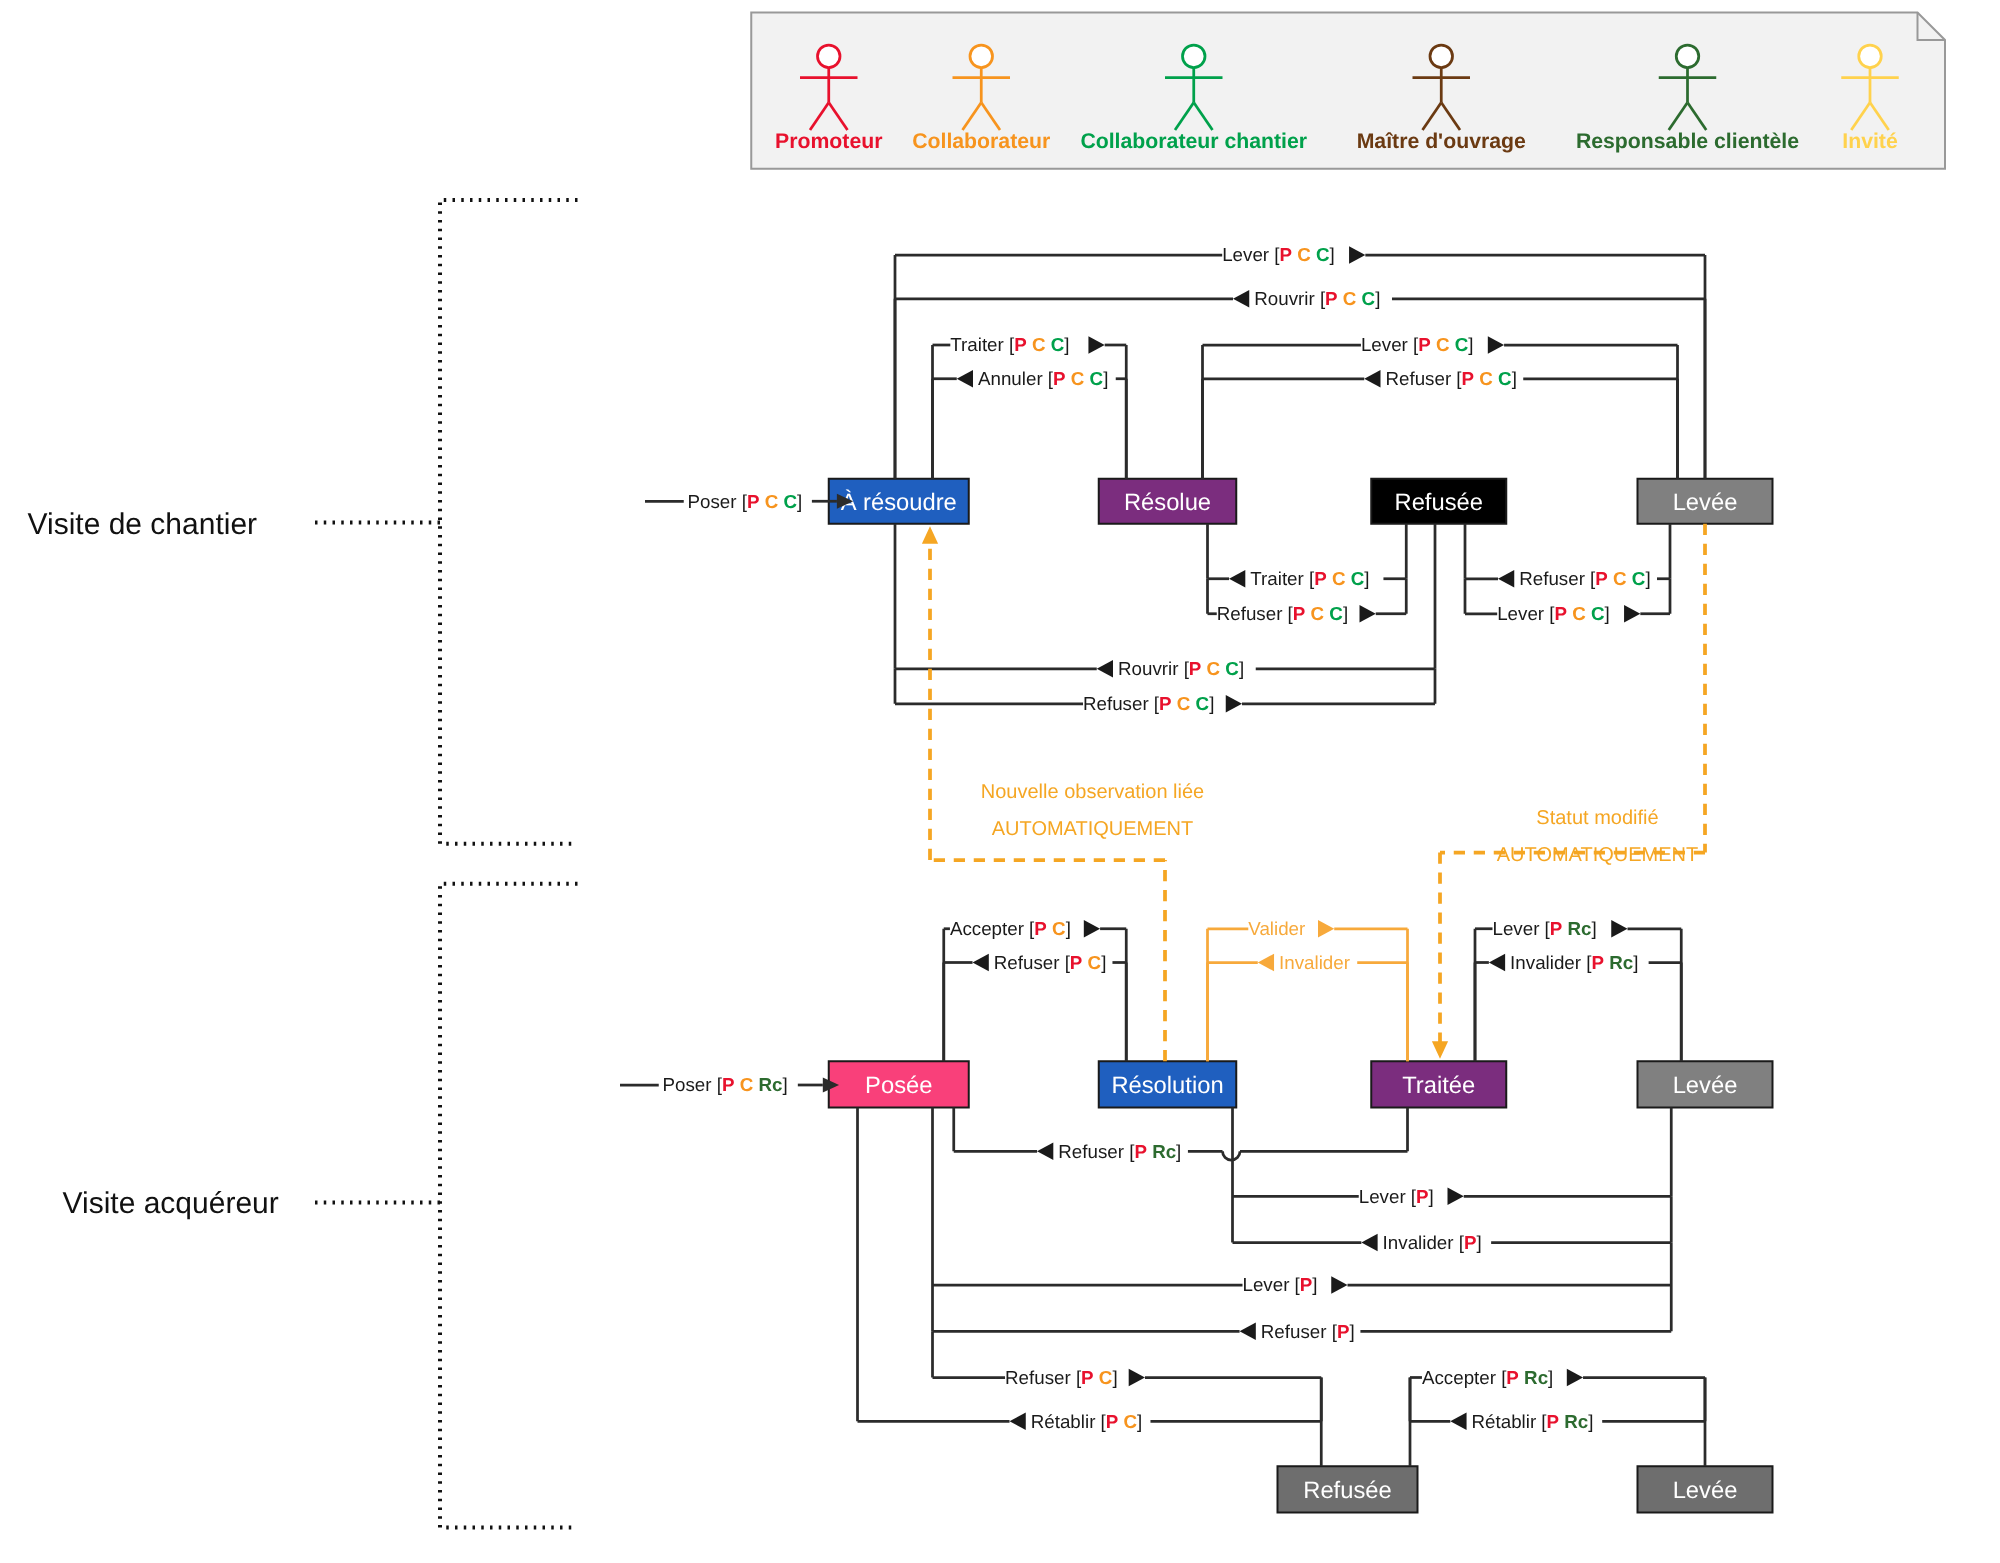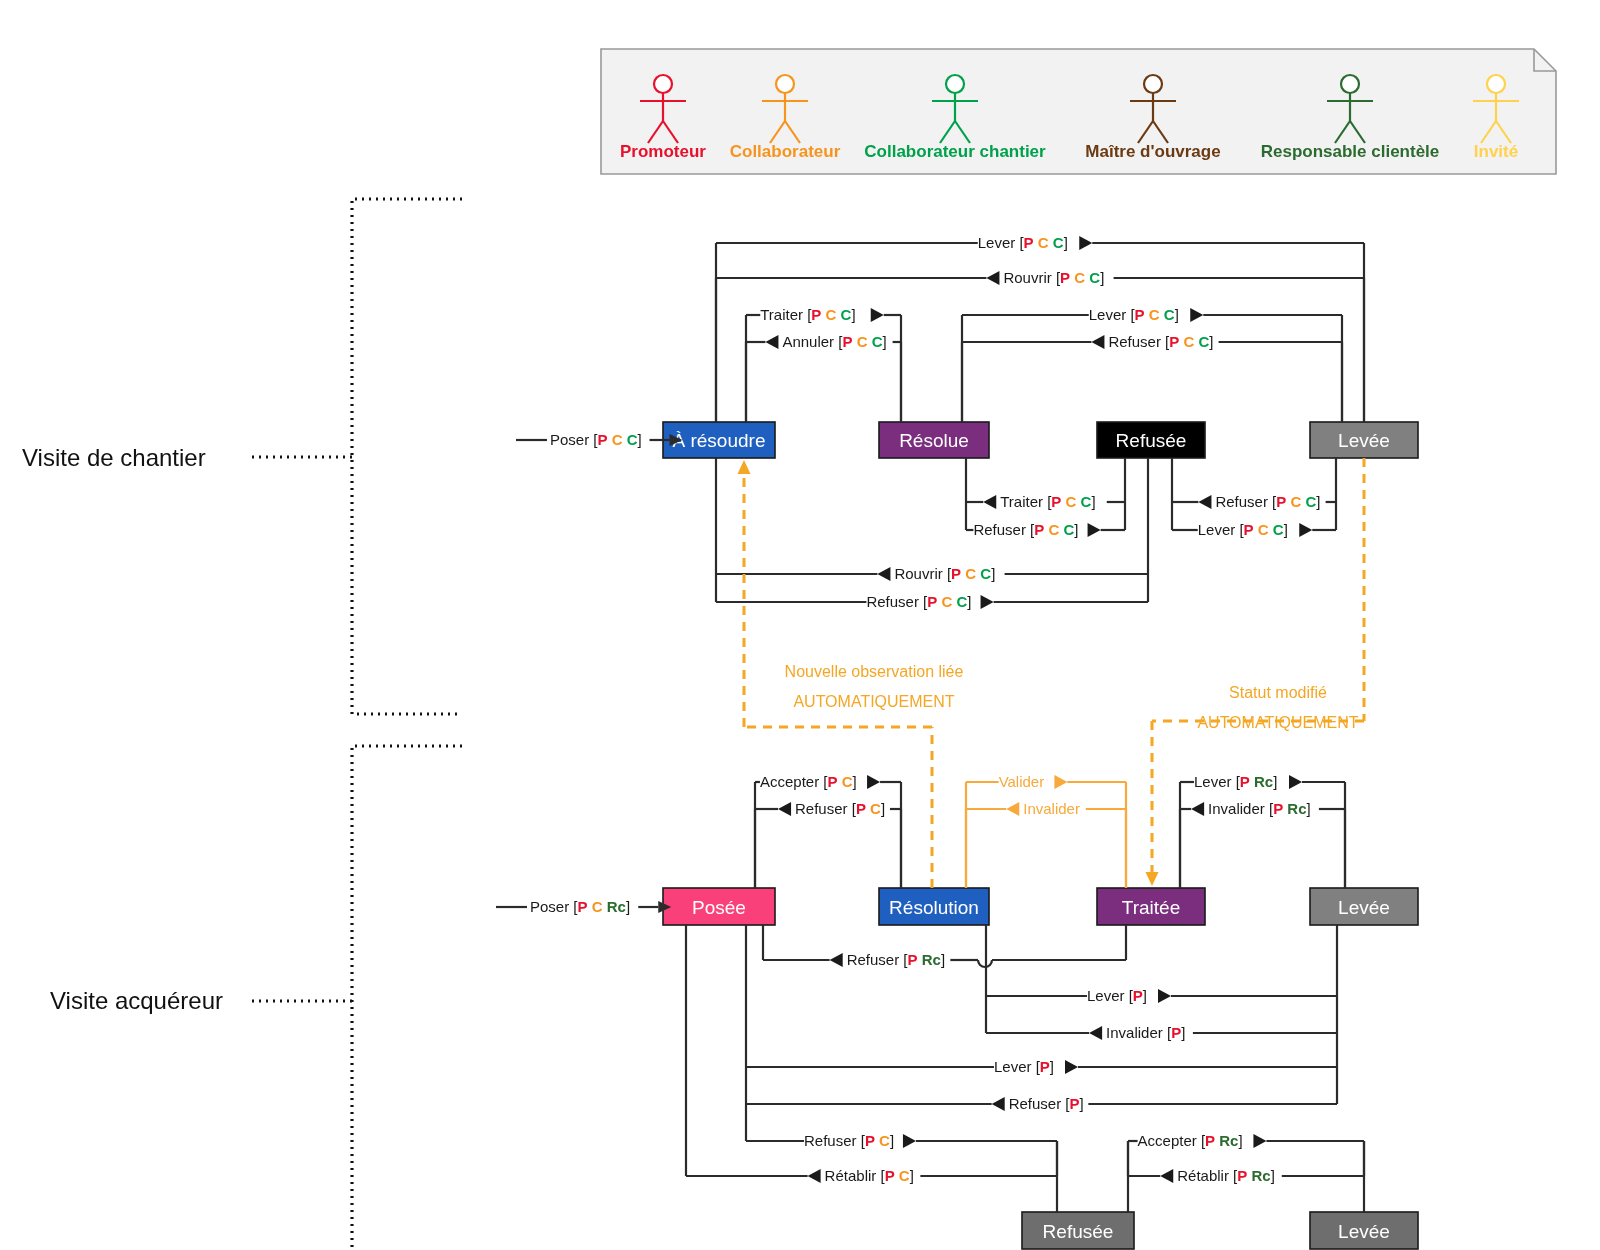--- a/index.html
+++ b/index.html
@@ -1,18 +1,18 @@
 <!DOCTYPE html>
 <html><head>
 <meta charset="utf-8">
 <style>
   html,body{margin:0;padding:0;background:#ffffff;}
   body{width:1600px;height:1250px;position:relative;overflow:hidden;
        font-family:"Liberation Sans",sans-serif;}
-  #stage{position:absolute;left:0;top:0;width:1600px;height:930px;margin-top:39px;}
+  #stage{position:absolute;left:0;top:0;width:1600px;height:930px;}
   svg{position:absolute;left:0;top:0;width:1600px;height:1250px;}
   text{font-family:"Liberation Sans",sans-serif;}
   .lbl{font-size:15px;fill:#1a1a1a;}
   .state-lbl{font-size:19px;fill:#ffffff;font-weight:normal;}
   .legend-lbl{font-size:17px;font-weight:bold;}
   .side-lbl{font-size:24px;fill:#111;}
   .note-lbl{font-size:16px;fill:#F5A623;}
   .act{font-weight:bold;}
 </style>
 </head>

